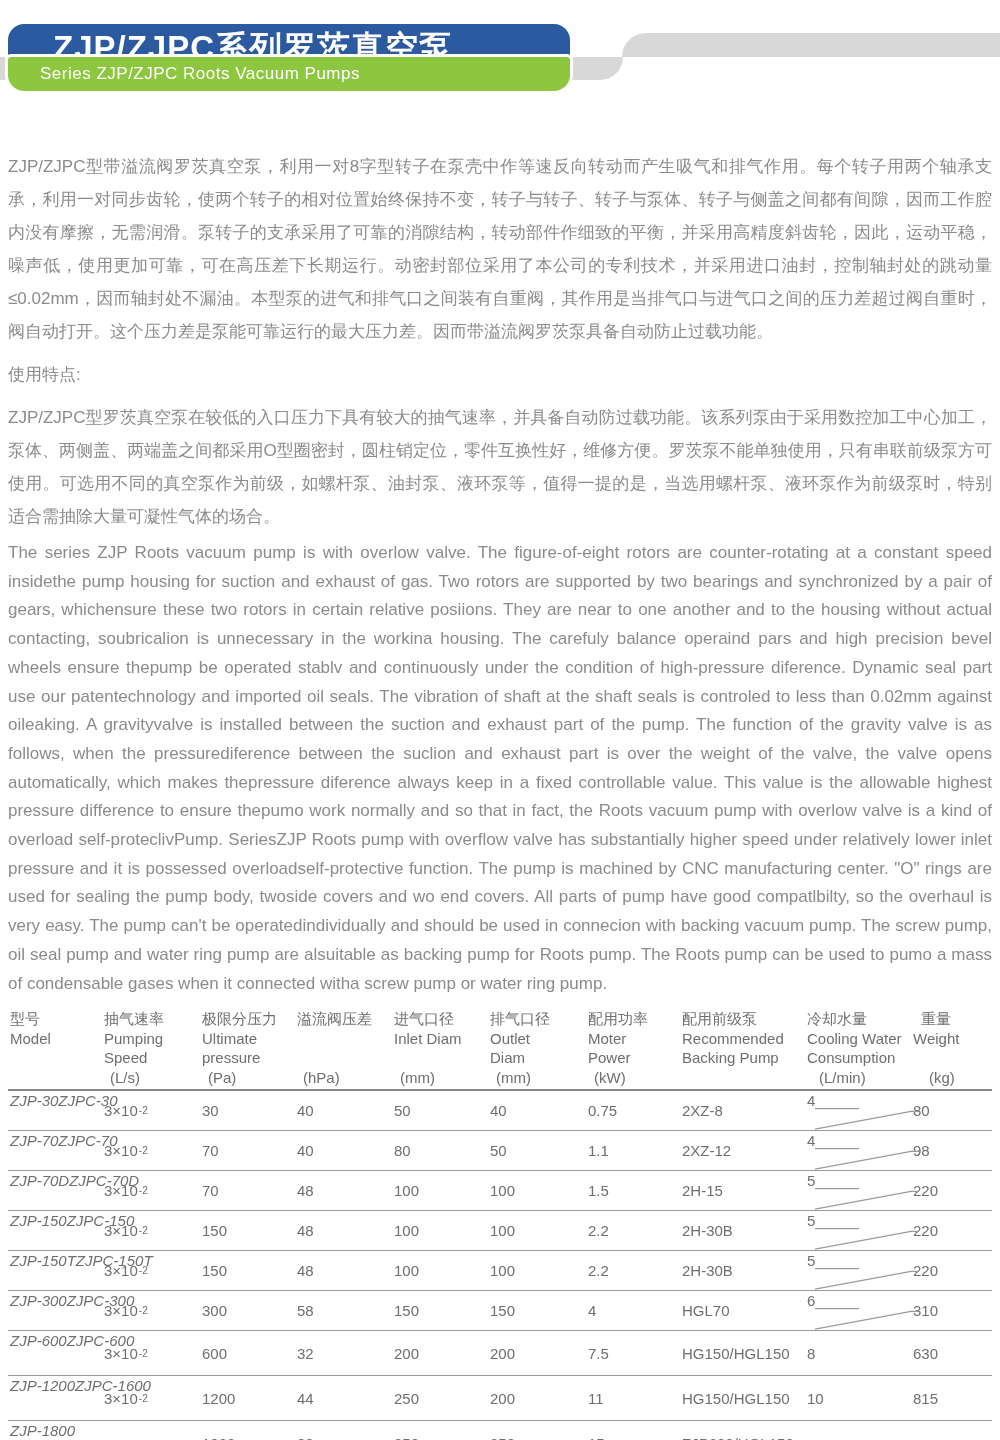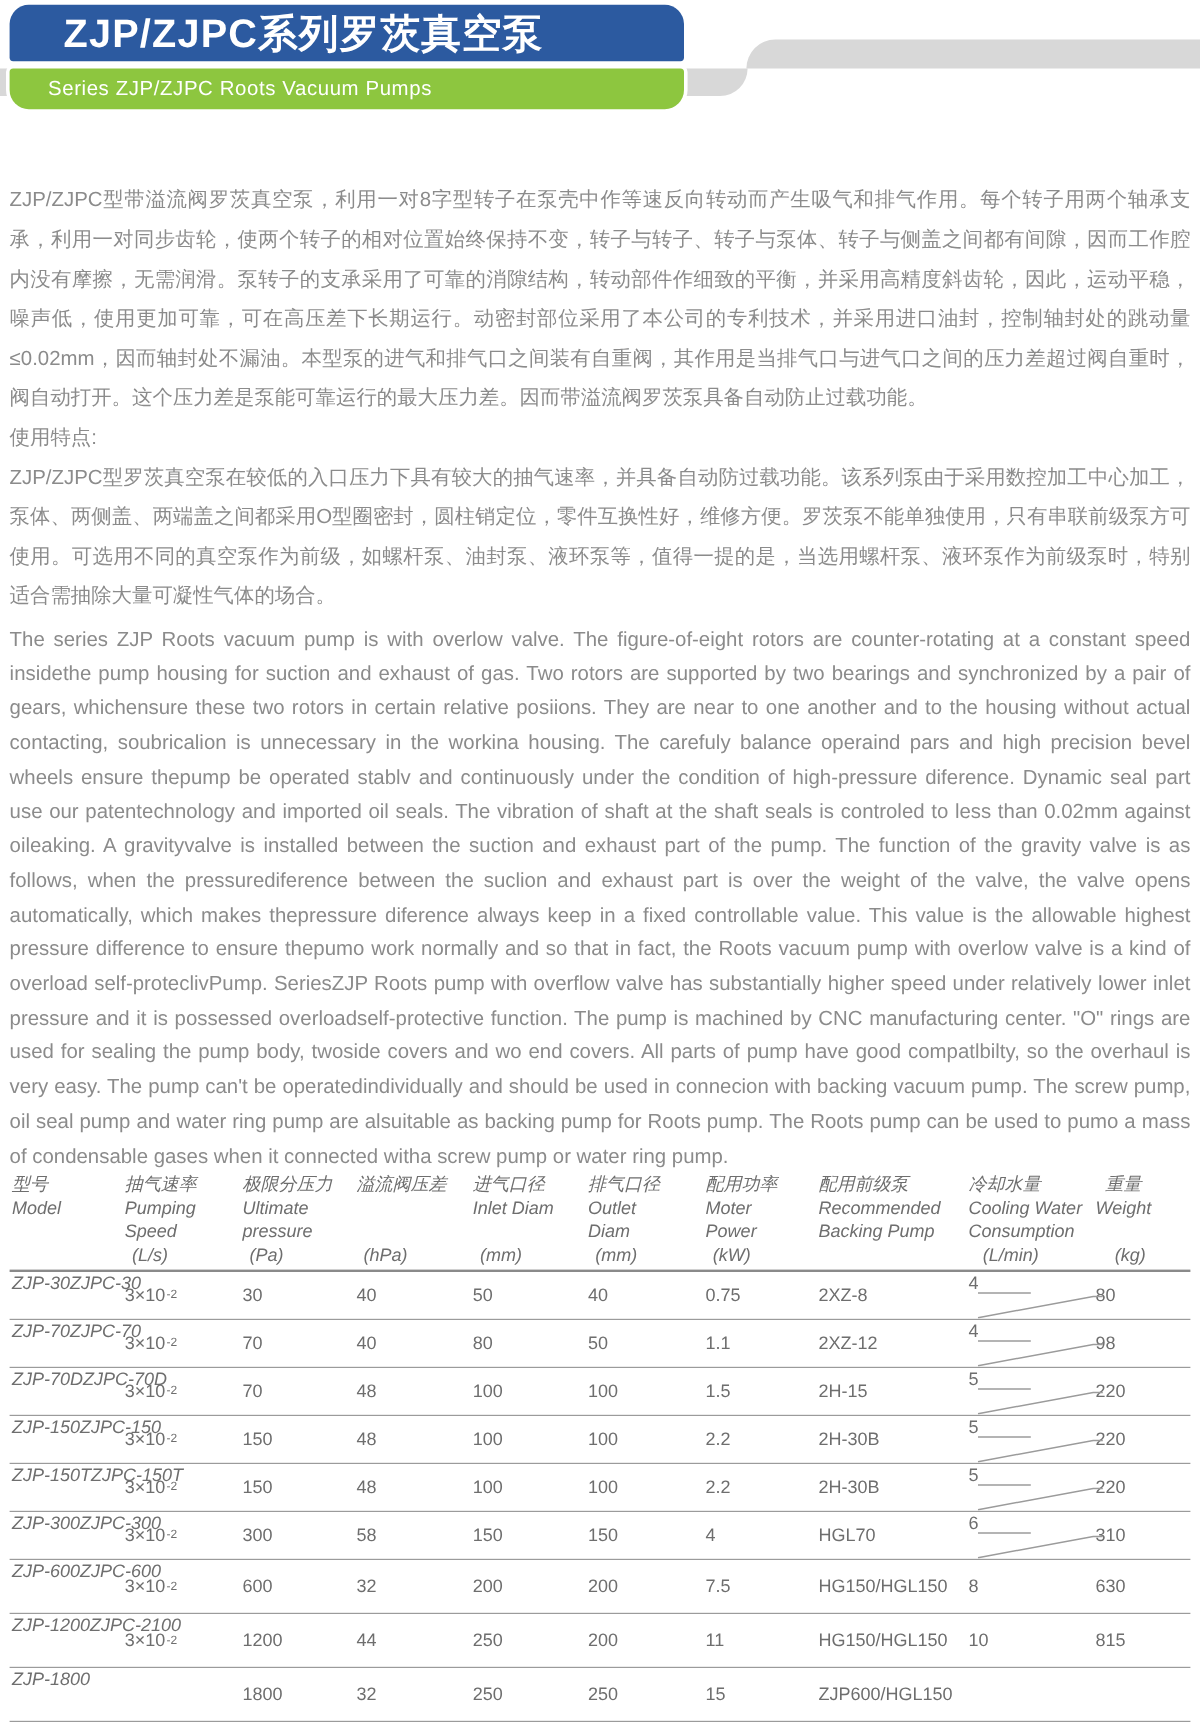--- a/index.html
+++ b/index.html
@@ -9,43 +9,43 @@
   *{margin:0;padding:0;box-sizing:border-box;}
   html,body{background:#fff;}
   body{font-family:"Liberation Sans","DejaVu Sans",sans-serif;}
   .page{position:relative;width:1000px;height:1440px;background:#fff;overflow:hidden;}
 
   
   .hdr{position:relative;height:120px;}
   .band{position:absolute;background:var(--c-band);}
   .band-top{left:622px;right:0;top:33px;height:24px;border-radius:24px 0 0 0;}
   .band-bottom{left:0;top:57px;width:623px;height:23px;border-radius:0 0 24px 0;}
-  .title-blue{position:absolute;left:8px;top:4px;width:562px;height:47px;background:var(--c-blue);
+  .title-blue{position:absolute;left:8px;top:24px;width:562px;height:47px;background:var(--c-blue);
     border-radius:16px 16px 3px 3px;box-shadow:0 0 0 3px #fff;color:#fff;font-size:33px;font-weight:bold;
     line-height:47px;padding-left:45px;letter-spacing:1px;white-space:nowrap;}
   .title-green{position:absolute;left:8px;top:57px;width:562px;height:34px;background:var(--c-green);
     border-radius:3px 3px 16px 16px;box-shadow:0 0 0 3px #fff;color:#fff;font-size:17px;
     line-height:34px;padding-left:32px;letter-spacing:.5px;white-space:nowrap;}
 
   
   main{padding:0 8px;}
-  p.cn{margin-top:0;color:var(--c-body);font-size:17px;line-height:33px;text-align:justify;}
+  p.cn{margin-top:10px;color:var(--c-body);font-size:17px;line-height:33px;text-align:justify;}
   p.cn.first{margin-top:30px;}
   p.en{margin-top:6px;color:var(--c-body);font-size:17px;line-height:28.7px;text-align:justify;}
 
   
   .tbl-title-wrap{position:relative;margin-top:16px;height:26px;}
   .tbl-title-rule{position:absolute;left:0;right:0;bottom:0;height:3px;background:#C9C9C9;}
   .tbl-title{position:relative;display:inline-block;height:26px;line-height:26px;background:var(--c-navy);
     color:#fff;font-size:22px;font-weight:bold;padding:0 14px 0 12px;letter-spacing:.5px;z-index:1;}
 
   
   .grid{display:grid;grid-template-columns:94px 98px 95px 97px 96px 98px 94px 125px 106px auto;
     padding-left:2px;}
-  .tbl-header{margin-top:0;border-bottom:2px solid #8A8A8A;padding-bottom:2px;color:var(--c-table);font-style:italic;}
+  .tbl-header{margin-top:11px;border-bottom:2px solid #8A8A8A;padding-bottom:2px;color:var(--c-table);}
   .hcell{font-size:15px;}
   .hcell div{line-height:19.5px;height:19.5px;white-space:nowrap;}
   .hcell .unit{padding-left:6px;}
   .hcell:nth-child(9) .unit{padding-left:12px;}
   .hcell:nth-child(10) .cn{padding-left:8px;}
   .hcell:nth-child(10) .unit{padding-left:16px;}
 
   .trow{position:relative;border-bottom:1.5px solid var(--c-rule);color:var(--c-table);font-size:15px;}
   .trow.short{height:40px;}
   .trow.tall{height:45px;}
@@ -311,21 +311,21 @@
           <div class="cell cooling">
             <span>8</span>
           </div>
           <div class="cell">
             <span>630</span>
           </div>
         </div>
         <div class="grid trow tall">
           <div class="cell model">
             <div>ZJP-1200</div>
-            <div>ZJPC-2100</div>
+            <div>ZJPC-1600</div>
           </div>
           <div class="cell">
             <span>3×10</span>
             <sup class="exp">-2</sup>
           </div>
           <div class="cell">1200</div>
           <div class="cell">44</div>
           <div class="cell">250</div>
           <div class="cell">200</div>
           <div class="cell">11</div>

